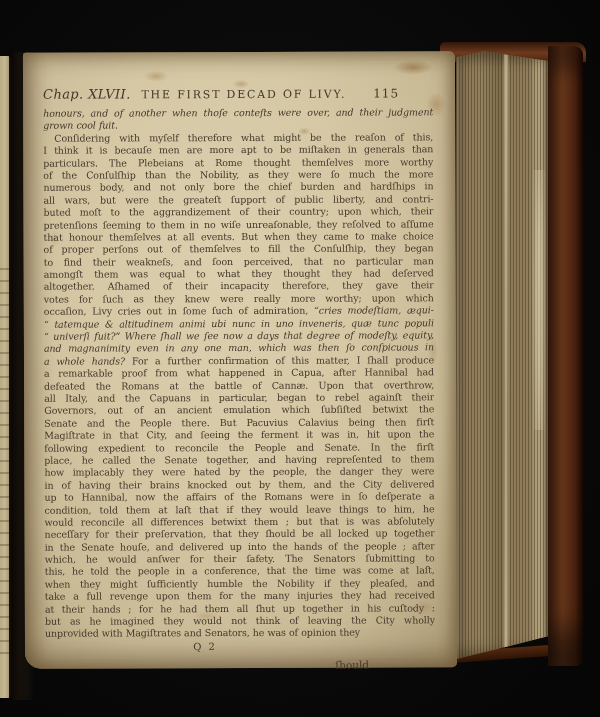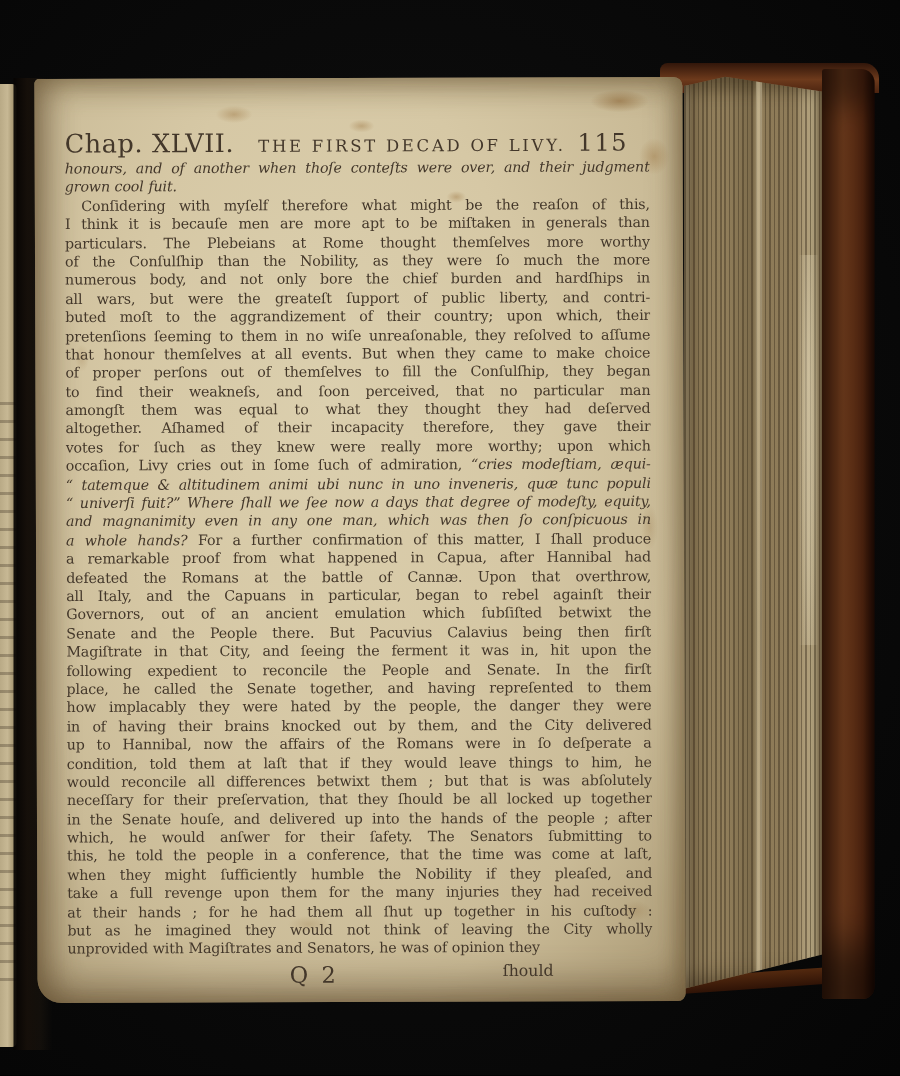--- a/index.html
+++ b/index.html
@@ -26,35 +26,35 @@
                inset 0 9px 18px rgba(105,85,48,.30),
                inset 0 -14px 24px rgba(75,55,28,.38);
     transform:rotate(-0.2deg);}
   .spot{position:absolute;border-radius:50%;
     background:radial-gradient(closest-side, rgba(148,106,52,.38), rgba(148,106,52,0) 72%);}
   .spot.dark{background:radial-gradient(closest-side, rgba(130,88,38,.5), rgba(130,88,38,0) 75%);}
   .spot.faint{background:radial-gradient(closest-side, rgba(140,104,55,.22), rgba(140,104,55,0) 70%);}
 
   .content{position:absolute;left:20px;top:34px;width:390px;color:var(--ink,#43372a);}
   .header-row{display:flex;align-items:baseline;height:16px;}
-  .chapter{font-size:17px;letter-spacing:.4px;white-space:nowrap;}
-  .running-title{flex:1;font-size:11px;letter-spacing:1.8px;white-space:nowrap;
-    transform:translateX(-8px);padding-left:24px;}
-  .page-num{font-size:16px;margin-right:34px;letter-spacing:1px;}
+  .chapter{font-size:13px;letter-spacing:.4px;white-space:nowrap;font-style:italic;}
+  .running-title{flex:1;text-align:center;font-size:11px;letter-spacing:1.8px;white-space:nowrap;
+    transform:translateX(-8px);}
+  .page-num{font-size:12px;margin-right:34px;letter-spacing:1px;}
 
   .lines{margin-top:5px;font-size:9.5px;line-height:12.4px;letter-spacing:-0.1px;
     word-spacing:0.2px;color:var(--ink,#43372a);}
   .line{height:12.4px;overflow:hidden;text-align:justify;text-align-last:justify;}
   .line.nj{text-align:left;text-align-last:left;}
   .line.ind{text-indent:11px;}
   .it{font-style:italic;}
 
   .sig-row{position:relative;height:15px;margin-top:1px;font-size:10.5px;}
-  .signature{position:absolute;left:38%;letter-spacing:2px;font-size:15px;}
-  .catchword{position:absolute;right:66px;top:1px;}
+  .signature{position:absolute;left:38%;letter-spacing:2px;font-size:10px;}
+  .catchword{position:absolute;right:66px;top:18px;}
 
   
   .fore-edge{position:absolute;left:456px;top:50px;width:92px;height:614px;
     background:
       repeating-linear-gradient(90deg, rgba(60,48,30,.45) 0 1px, rgba(0,0,0,0) 1px 3px),
       linear-gradient(90deg,#c0b08c 0%,#8a7856 6%,#93805c 28%,#7c6b4b 50%,#a6946e 54%,#8d7a57 58%,#907d5a 80%,#b5a47e 88%,#c9b991 95%,#93805d 100%);
     clip-path:polygon(0 1.2%, 30% 0.2%, 100% 1.8%, 100% 95.5%, 55% 97.2%, 0 99.2%);
     box-shadow:inset 0 10px 12px rgba(40,28,14,.45), inset 0 -12px 14px rgba(40,28,14,.5);}
   .fe-divide{position:absolute;left:52%;top:0;width:4px;height:100%;
     background:linear-gradient(180deg, rgba(215,200,165,.55), rgba(215,200,165,.3) 60%, rgba(215,200,165,.5));}

